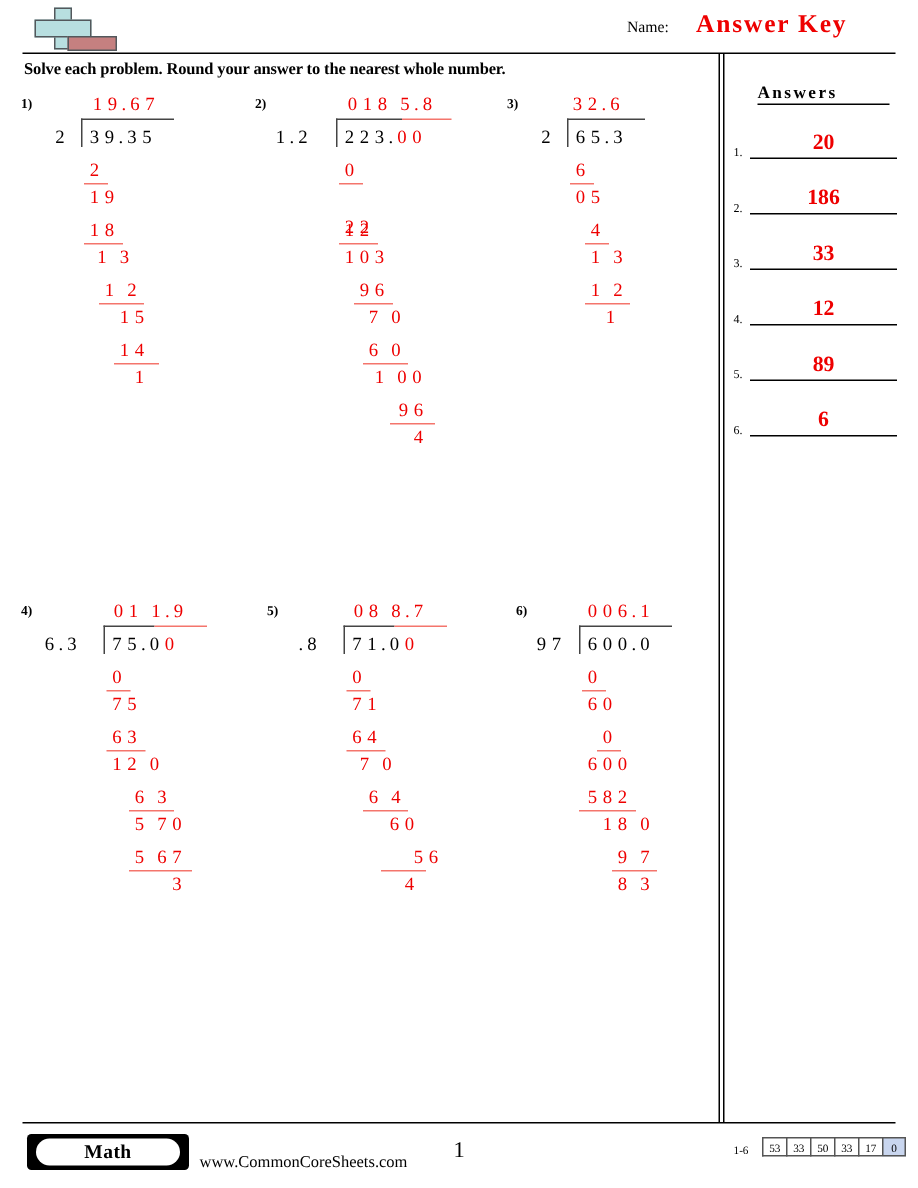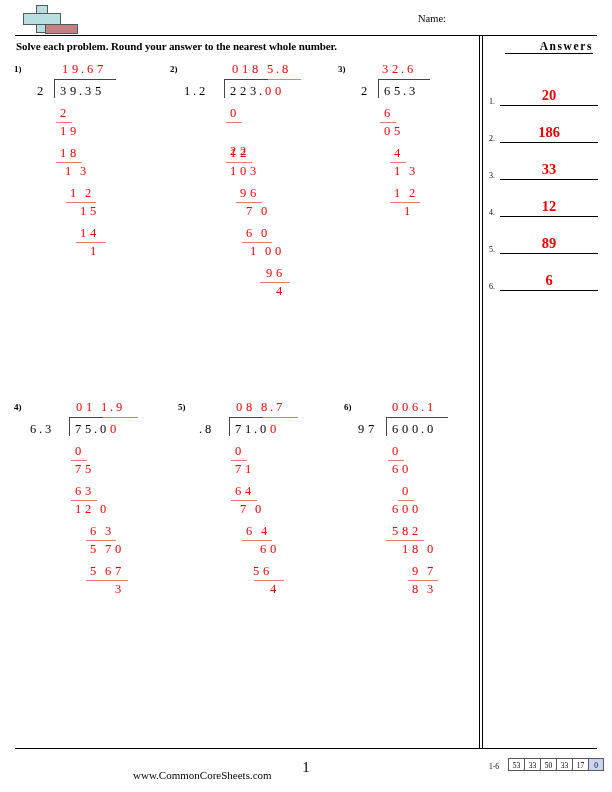--- a/index.html
+++ b/index.html
@@ -107,23 +107,23 @@
   }
 
   
   #answers-panel {
     position: absolute;
     left: 488px; top: 40px;
     width: 118px; height: 250px;
   }
   #answers-heading {
     position: absolute;
-    left: 0; top: 0;
+    left: 0; top: 16px;
     width: 118px;
-    text-align: right;
+    text-align: left;
     font-size: 11.5px;
     font-weight: bold;
     letter-spacing: 1.6px;
     border-bottom: 1.4px solid #000;
     padding-bottom: 1px;
     width: 88px;
     left: 17px;
   }
   .answer-row {
     position: absolute;
@@ -293,20 +293,21 @@
   <div id="logo">
     <div class="logo-plus-v"></div>
     <div class="logo-plus-h"></div>
     <div class="logo-plus-inner"></div>
     <div class="logo-minus"></div>
   </div>
 
 
   <div id="name-label">Name:</div>
 
+  <div id="answer-key-stamp">Answer Key</div>
 
   <div id="header-rule"></div>
 </div>
 
 <div id="instructions">Solve each problem. Round your answer to the nearest whole number.</div>
 
 <div id="divider"></div>
 
 <div id="answers-panel">
   <div id="answers-heading">Answers</div>
@@ -471,21 +472,21 @@
     <span class="work red" style="left:55px; top:60px;"><span class="dig">7</span><span class="dig">1</span></span>
 
     <span class="work red" style="left:55px; top:82px;"><span class="dig">6</span><span class="dig">4</span></span>
     <span class="sub-line" style="left:53px; top:98px; width:26px;"></span>
     <span class="work red" style="left:60px; top:100px;"><span class="dig">7</span><span class="dig nar"> </span><span class="dig">0</span></span>
 
     <span class="work red" style="left:66px; top:122px;"><span class="dig">6</span><span class="dig nar"> </span><span class="dig">4</span></span>
     <span class="sub-line" style="left:64px; top:138px; width:30px;"></span>
     <span class="work red" style="left:80px; top:140px;"><span class="dig">6</span><span class="dig">0</span></span>
 
-    <span class="work red" style="left:73px; top:162px;"><span class="dig">5</span><span class="dig">6</span></span>
+    <span class="work red" style="left:96px; top:162px;"><span class="dig">5</span><span class="dig">6</span></span>
     <span class="sub-line" style="left:76px; top:178px; width:30px;"></span>
     <span class="work red" style="left:90px; top:180px;"><span class="dig">4</span></span>
   </div>
 
   <div class="problem" style="left:344px; top:346px; width:165px; height:220px;">
     <span class="prob-num">6)</span>
 
     <span class="work quotient" style="left:46px; top:-2px;"><span class="dig">0</span><span class="dig">0</span><span class="dig">6</span><span class="dig nar">.</span><span class="dig">1</span></span>
 
     <span class="work divisor" style="left:12px; top:20px;"><span class="dig">9</span><span class="dig">7</span></span>
@@ -508,20 +509,23 @@
     <span class="work red" style="left:66px; top:162px;"><span class="dig">9</span><span class="dig nar"> </span><span class="dig">7</span></span>
     <span class="sub-line" style="left:64px; top:178px; width:30px;"></span>
     <span class="work red" style="left:66px; top:180px;"><span class="dig">8</span><span class="dig nar"> </span><span class="dig">3</span></span>
   </div>
 
 </div>
 
 <div id="footer">
   <div id="footer-rule"></div>
 
+  <div id="math-badge">
+    <div id="math-badge-inner">Math</div>
+  </div>
 
   <div id="site-url">www.CommonCoreSheets.com</div>
 
   <div id="page-number">1</div>
 
   <div id="score-range">1-6</div>
 
   <div id="score-scale">
     <div class="score-cell">53</div>
     <div class="score-cell">33</div>

